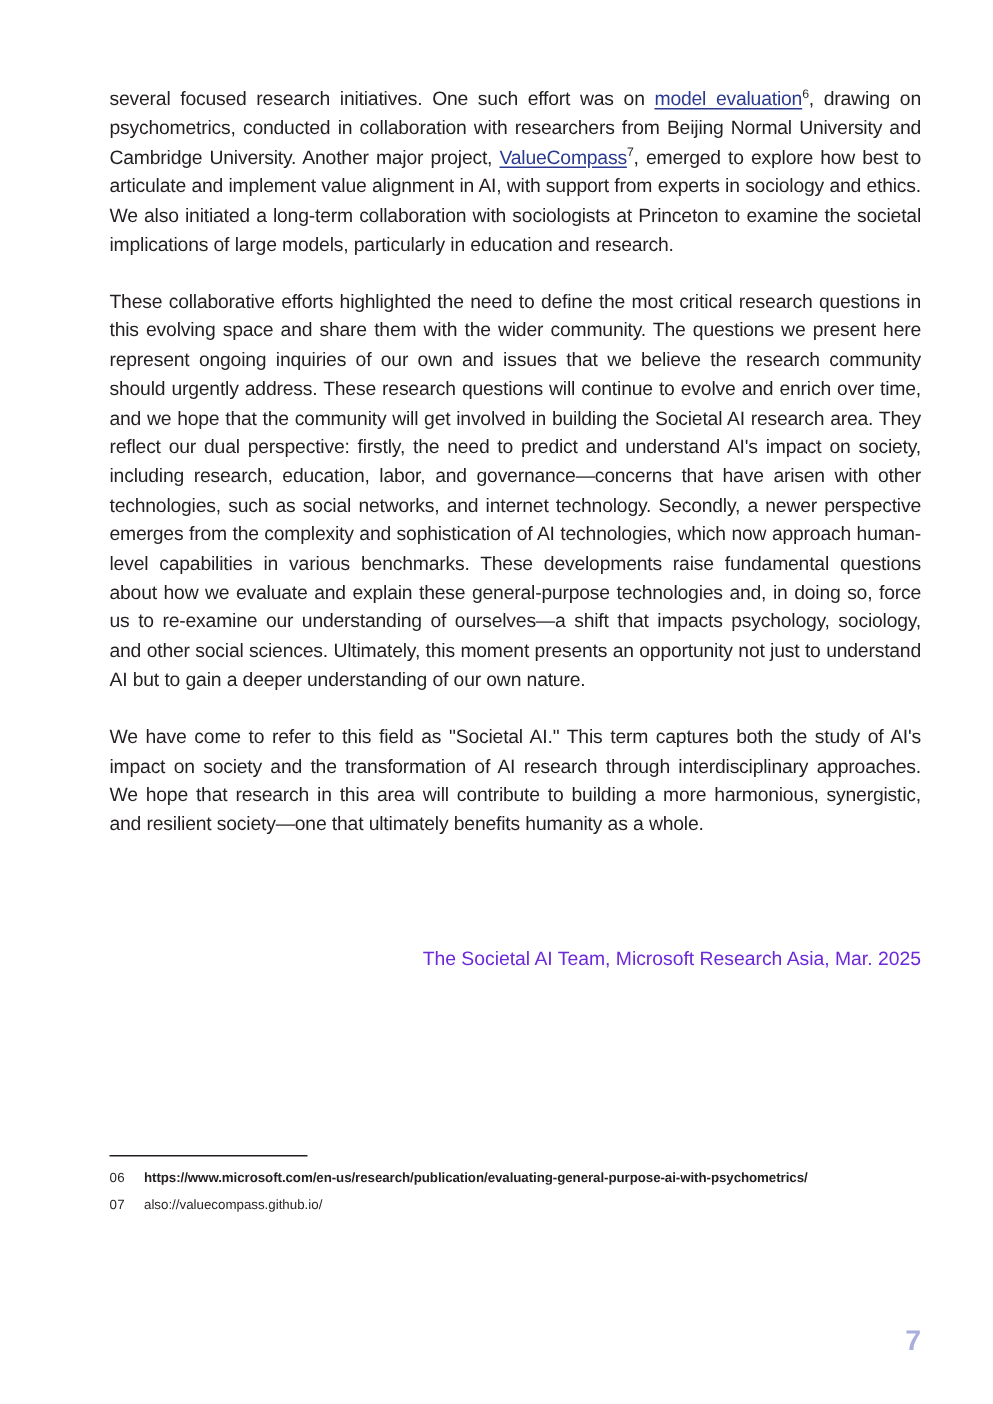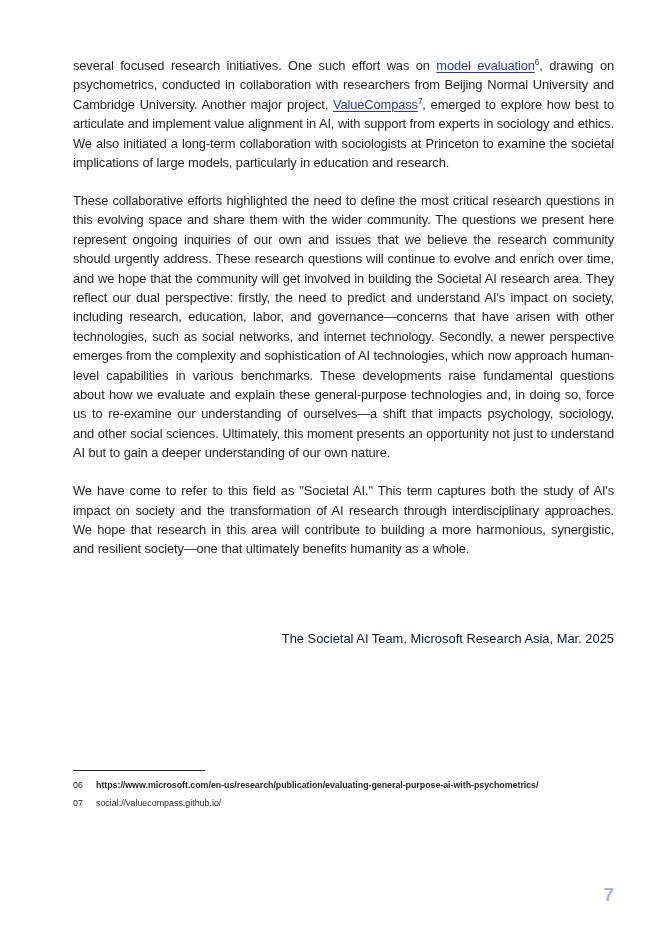--- a/index.html
+++ b/index.html
@@ -53,21 +53,21 @@
     text-decoration: none;
   }
   .signature-block {
     position: absolute;
     left: 73px;
     top: 629px;
     width: 541px;
     text-align: right;
     font-size: 12.9px;
     line-height: 19.4px;
-    color: #0f172a;
+    color: #6d28d9;
   }
   .footnotes {
     position: absolute;
     left: 73px;
     top: 770px;
     width: 541px;
   }
   .fn-rule {
     width: 132px;
     height: 0;
@@ -133,19 +133,19 @@
     <hr class="fn-rule">
 
 
     <div class="fn-item">
       <span class="fn-num">06</span>
       <span class="fn-url bold">https://www.microsoft.com/en-us/research/publication/evaluating-general-purpose-ai-with-psychometrics/</span>
     </div>
 
     <div class="fn-item">
       <span class="fn-num">07</span>
-      <span class="fn-url plain">social://valuecompass.github.io/</span>
+      <span class="fn-url plain">also://valuecompass.github.io/</span>
     </div>
   </div>
 
   <div class="page-number">7</div>
 
 </div>
 
 </body></html>

